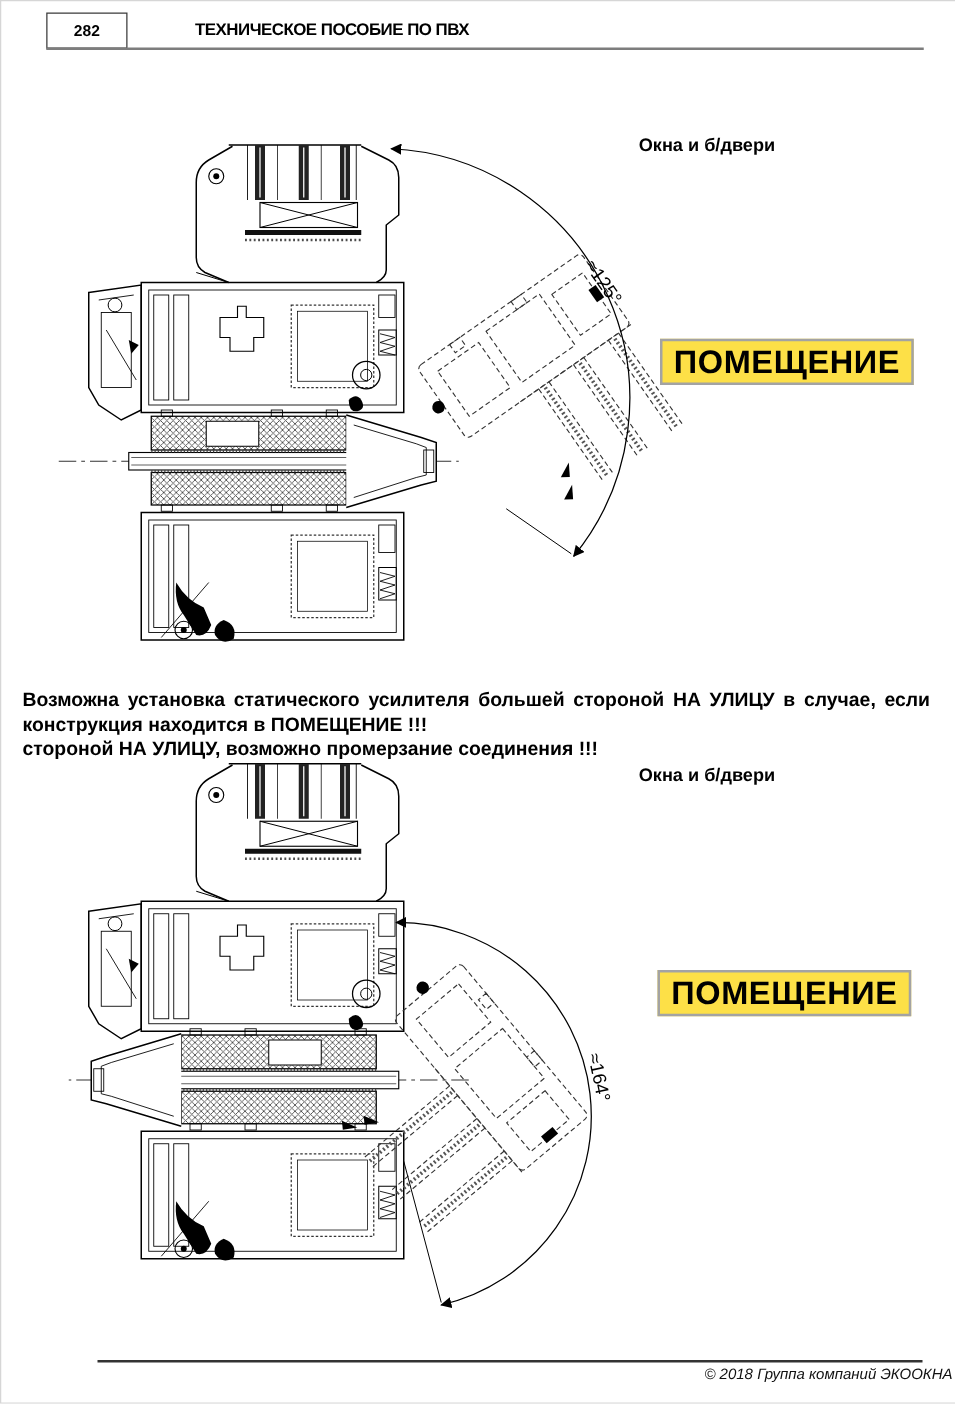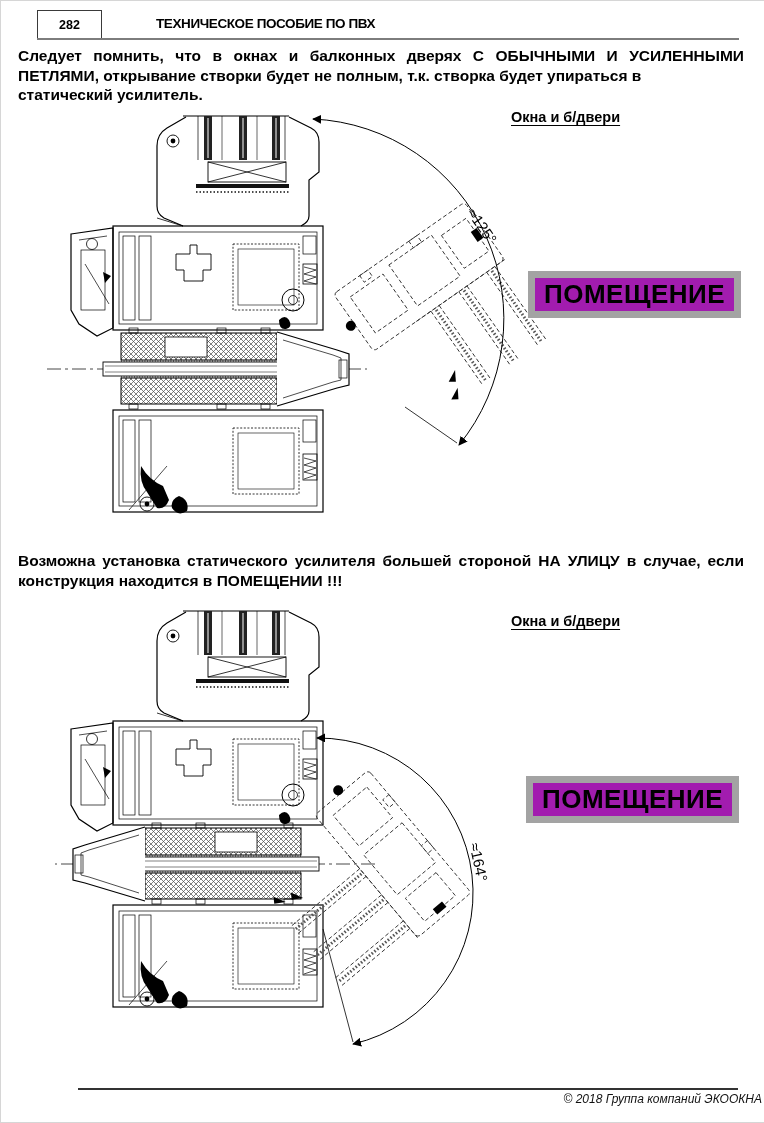--- a/index.html
+++ b/index.html
@@ -20,27 +20,27 @@
   }
   .header-rule{position:absolute;left:36px;top:36.5px;width:702px;height:2px;background:#7d7d7d;}
   
   .para{position:absolute;left:17px;width:726px;font-size:15.5px;font-weight:bold;}
   .para .line{line-height:19.6px;white-space:normal;text-align:left;}
   .para .j{text-align:justify;text-align-last:justify;}
   #intro{top:45px;}
   #middle{top:550px;}
   
   .caption{
-    position:absolute;font-size:14.5px;font-weight:bold;text-decoration:underline;
+    position:absolute;font-size:14.5px;font-weight:bold;
     text-underline-offset:3px;white-space:nowrap;text-align:right;
   }
   #caption1{left:510px;top:108px;}
   #caption2{left:510px;top:612px;}
   .room-box{
-    position:absolute;border:7px solid #a3a3a3;background:#a21caf;
+    position:absolute;border:2px solid #a3a3a3;background:#fde047;
     font-size:26px;font-weight:bold;line-height:30px;padding:1px 9px 2px 9px;
     white-space:nowrap;letter-spacing:0.5px;
   }
   #room1{left:527px;top:270px;}
   #room2{left:525px;top:775px;}
   .angle{
     position:absolute;font-size:15px;font-weight:normal;white-space:nowrap;
     transform-origin:left top;color:#000;
   }
   #angle1{left:477px;top:204px;transform:rotate(55deg);}
@@ -59,25 +59,20 @@
 <body>
 
 <div id="page">
 
   <div class="pagenum-box">
     <span>282</span>
   </div>
   <div class="header-title">ТЕХНИЧЕСКОЕ ПОСОБИЕ ПО ПВХ</div>
   <div class="header-rule"></div>
 
-  <div id="intro" class="para">
-    <div class="line j">Следует помнить, что в окнах и балконных дверях С ОБЫЧНЫМИ И УСИЛЕННЫМИ</div>
-    <div class="line">ПЕТЛЯМИ, открывание створки будет не полным, т.к. створка будет упираться в</div>
-    <div class="line">статический усилитель.</div>
-  </div>
 
   <div id="caption1" class="caption">Окна и б/двери</div>
 
   <svg id="svg1" width="762" height="414" viewBox="0 0 762 414">
     <defs>
       <pattern id="xh" width="5" height="5" patternUnits="userSpaceOnUse">
         <rect width="5" height="5" fill="#fff"></rect>
         <path d="M0,5 L5,0 M0,0 L5,5" stroke="#4a4a4a" stroke-width="0.7"></path>
       </pattern>
       <marker id="ah" viewBox="0 0 10 10" refX="9" refY="5" markerWidth="9" markerHeight="9" orient="auto-start-reverse">
@@ -203,21 +198,22 @@
       <path d="M312,118 A200,200 0 0 1 458,444" stroke="#000" stroke-width="1" fill="none" marker-start="url(#ah)" marker-end="url(#ah)"></path>
       <line x1="404" y1="406" x2="456" y2="442" stroke="#000" stroke-width="0.8"></line>
     </g>
   </svg>
 
   <div id="room1" class="room-box">ПОМЕЩЕНИЕ</div>
   <div id="angle1" class="angle">≈125°</div>
 
   <div id="middle" class="para">
     <div class="line j">Возможна установка статического усилителя большей стороной НА УЛИЦУ в случае, если</div>
-    <div class="line">конструкция находится в ПОМЕЩЕНИИ !!!</div>
+    <div class="line">конструкция находится в ПОМЕЩЕНИЕ !!!</div>
+    <div class="line">стороной НА УЛИЦУ, возможно промерзание соединения !!!</div>
   </div>
 
   <div id="caption2" class="caption">Окна и б/двери</div>
 
   <svg id="svg2" width="762" height="462" viewBox="0 0 762 462">
     <g transform="translate(0,-598)">
       <g transform="translate(70,608)">
         <use href="#asm-core"></use>
         <use href="#reinforcer" transform="translate(280,0) scale(-1,1)"></use>
       </g>

